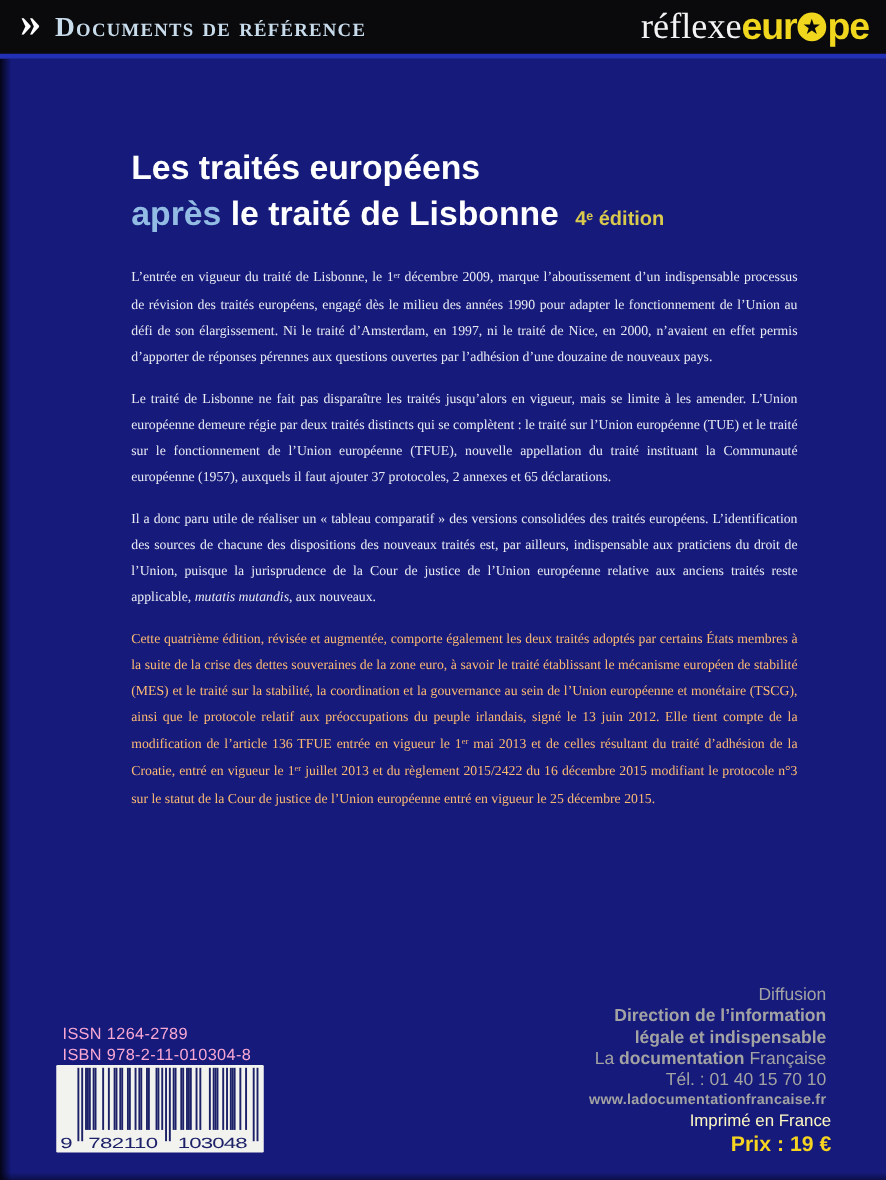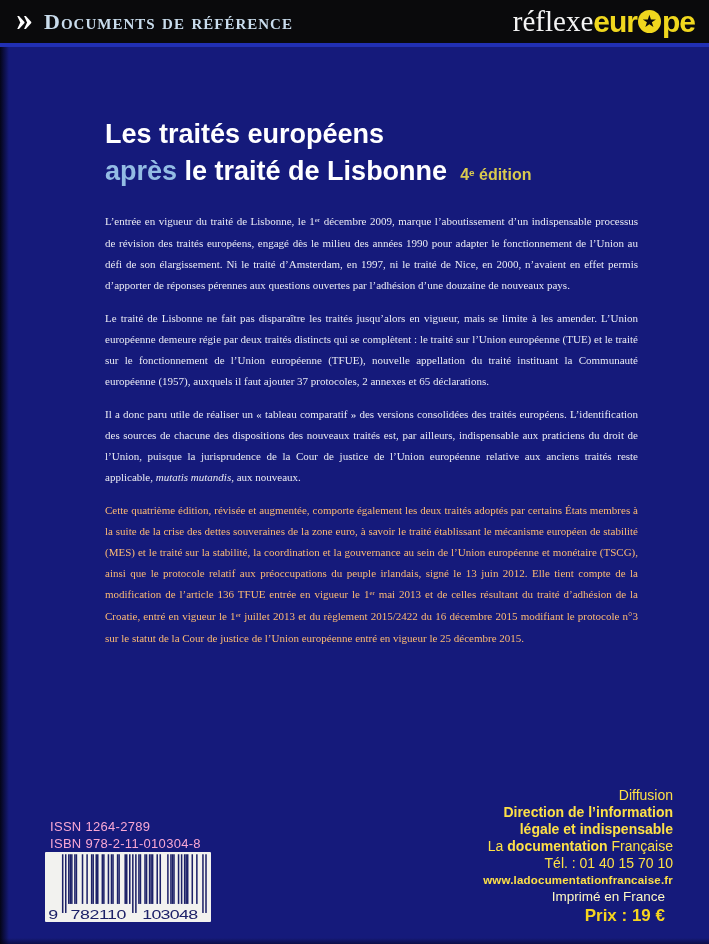--- a/index.html
+++ b/index.html
@@ -93,22 +93,22 @@
     letter-spacing:0.3px;
     margin-top:37px;
   }
   .barcode-box{
     position:absolute;left:45px;top:852px;width:166px;height:70px;
     background:#f2f2ef;border-radius:1px;
   }
   .barcode-box svg{display:block;width:100%;height:100%;}
 
   .diffusion{
-    position:absolute;right:36px;top:787px;
-    text-align:right;color:#fde047;
+    position:absolute;right:48px;top:787px;
+    text-align:right;color:#a3a3a3;
     font-size:14px;line-height:17px;
   }
   .diffusion .b{font-weight:bold;}
   .diffusion .site{font-weight:bold;font-size:11.5px;letter-spacing:0.2px;}
 
   .printed{
     position:absolute;right:44px;top:889px;
     color:#fef9c3;font-size:13.5px;text-align:center;
   }
   .price{

